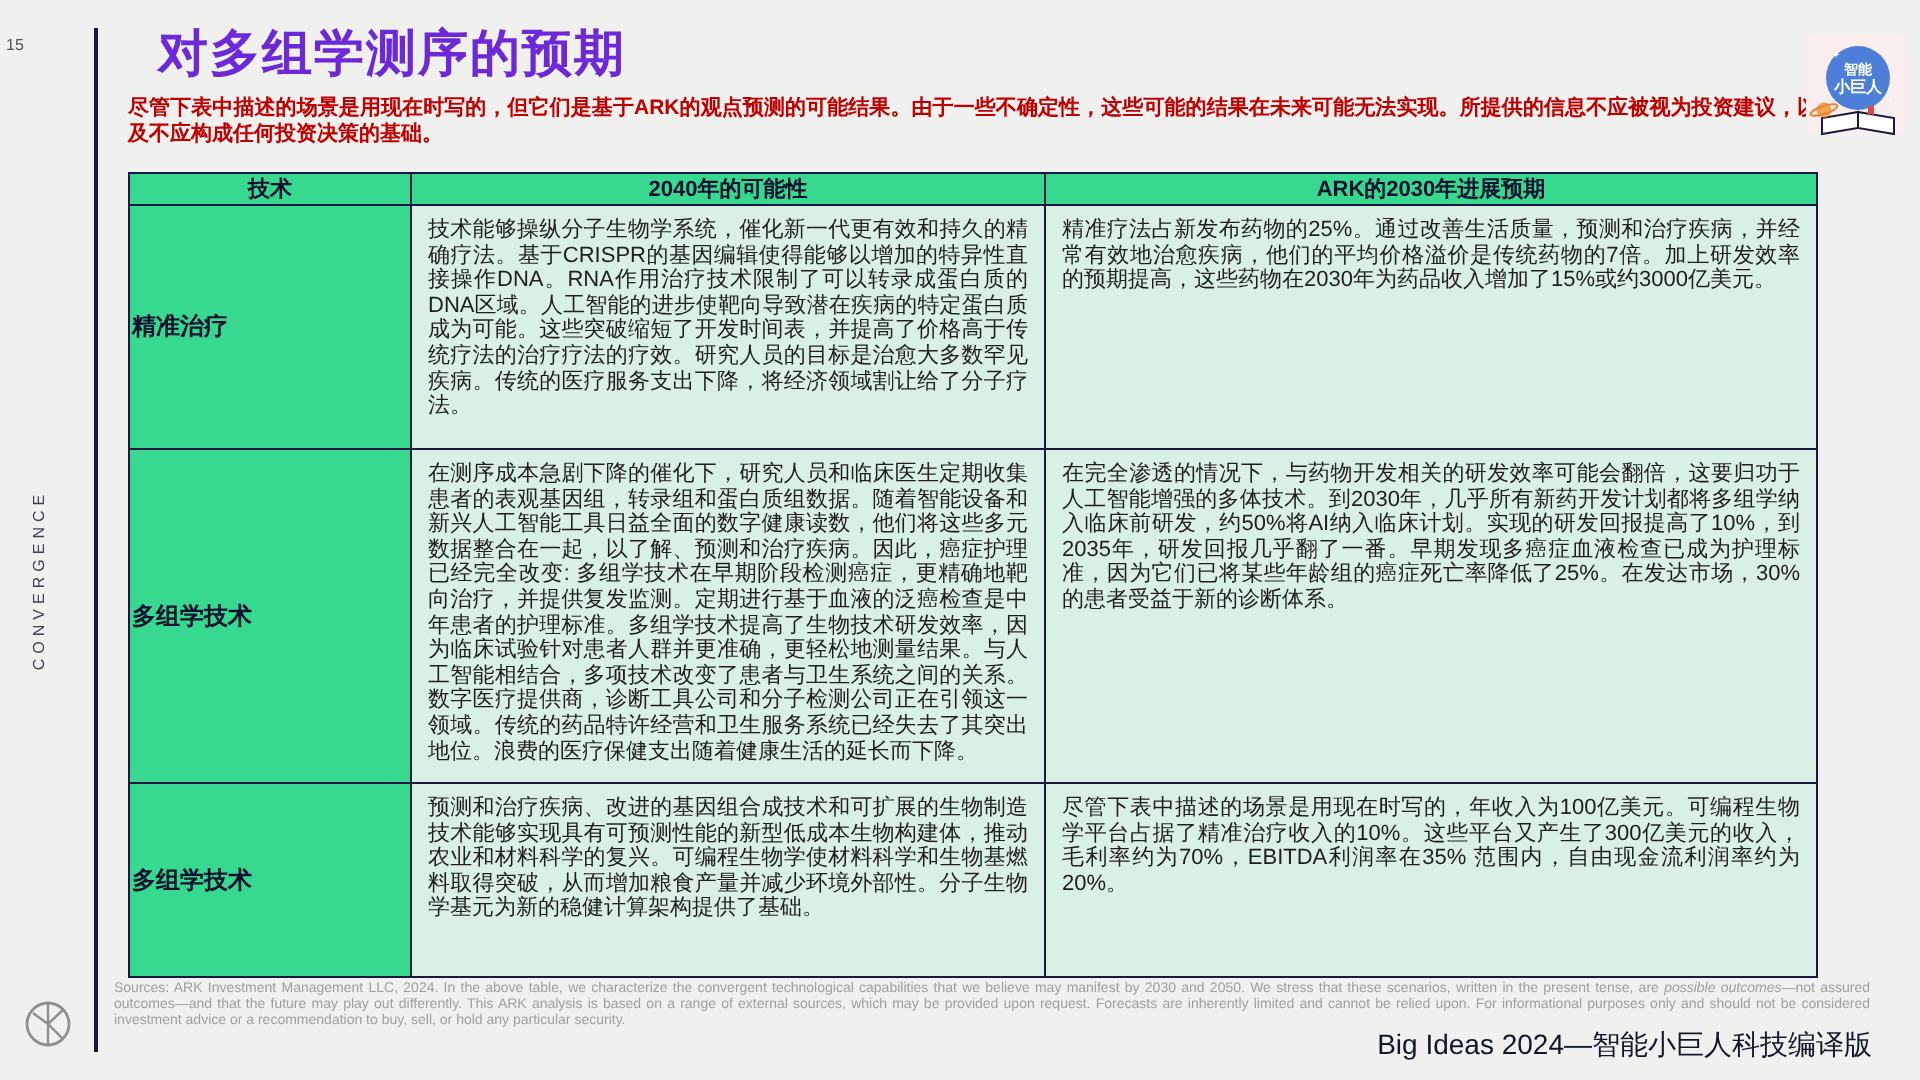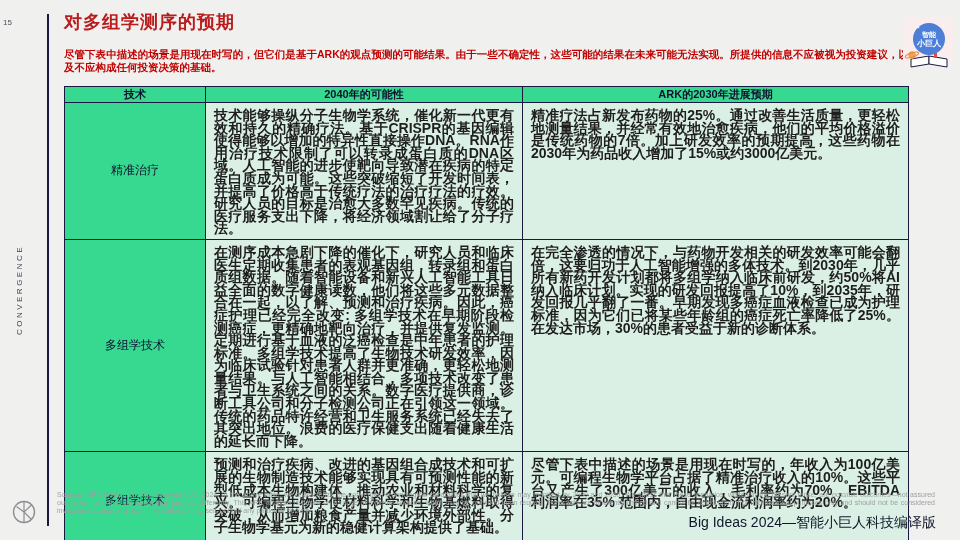--- a/index.html
+++ b/index.html
@@ -9,41 +9,41 @@
     font-family:"Liberation Sans","DejaVu Sans",sans-serif;
   }
   .pagenum{position:absolute;left:3px;top:18px;font-size:8px;color:#50505E;}
   .vline{position:absolute;left:47px;top:14px;width:2px;height:512px;background:#181840;}
   .side-label{
     position:absolute;left:-35px;top:284px;width:112px;height:12px;
     transform:rotate(-90deg);transform-origin:center;
     font-size:8px;letter-spacing:2.5px;color:#3F3F55;text-align:center;
   }
   .title{
-    position:absolute;left:64px;top:10px;margin:0;
-    font-size:18px;font-weight:bold;color:#b91c1c;letter-spacing:1px;
+    position:absolute;left:79px;top:10px;margin:0;
+    font-size:25px;font-weight:bold;color:#6d28d9;letter-spacing:1px;
   }
   .subtitle{
     position:absolute;left:64px;top:48px;width:845px;margin:0;
     font-size:10.5px;font-weight:bold;color:#C00000;line-height:13px;text-align:justify;
   }
   table.datatable{
     position:absolute;left:64px;top:86px;border-collapse:collapse;table-layout:fixed;
   }
   .datatable th,.datatable td{border:1.6px solid #181840;}
   .datatable th{
     background:#36D98F;color:#101030;font-size:11px;font-weight:bold;
     height:15px;padding:0;text-align:center;
   }
   .datatable td.rowlabel{
-    background:#36D98F;color:#101030;font-size:12px;font-weight:normal;text-align:center;
+    background:#36D98F;color:#101030;font-size:12px;font-weight:bold;text-align:left;
   }
   .datatable td.content{
-    background:#DBF0E4;color:#1E1E1E;font-size:14px;line-height:12.6px;
-    padding:6px 8px 4px 8px;vertical-align:top;text-align:justify;font-weight:bold;
+    background:#DBF0E4;color:#1E1E1E;font-size:11px;line-height:12.6px;
+    padding:6px 8px 4px 8px;vertical-align:top;text-align:justify;
   }
   .col-tech{width:141px;}
   .col-2040{width:317px;}
   .col-2030{width:386px;}
   .sources{
     position:absolute;left:57px;top:491px;width:878px;margin:0;
     font-size:7px;line-height:7.9px;color:#9C9FA3;text-align:justify;
   }
   .sources .ital{font-style:italic;}
   .edition{
@@ -75,21 +75,21 @@
     <tr>
       <th>技术</th>
       <th>2040年的可能性</th>
       <th>ARK的2030年进展预期</th>
     </tr>
   </thead>
   <tbody>
     <tr style="height:122px;">
       <td class="rowlabel">精准治疗</td>
       <td class="content">技术能够操纵分子生物学系统，催化新一代更有效和持久的精确疗法。基于CRISPR的基因编辑使得能够以增加的特异性直接操作DNA。RNA作用治疗技术限制了可以转录成蛋白质的DNA区域。人工智能的进步使靶向导致潜在疾病的特定蛋白质成为可能。这些突破缩短了开发时间表，并提高了价格高于传统疗法的治疗疗法的疗效。研究人员的目标是治愈大多数罕见疾病。传统的医疗服务支出下降，将经济领域割让给了分子疗法。</td>
-      <td class="content">精准疗法占新发布药物的25%。通过改善生活质量，更轻松地测量结果，并经常有效地治愈疾病，他们的平均价格溢价是传统药物的7倍。加上研发效率的预期提高，这些药物在2030年为药品收入增加了15%或约3000亿美元。</td>
+      <td class="content">精准疗法占新发布药物的25%。通过改善生活质量，预测和治疗疾病，并经常有效地治愈疾病，他们的平均价格溢价是传统药物的7倍。加上研发效率的预期提高，这些药物在2030年为药品收入增加了15%或约3000亿美元。</td>
     </tr>
     <tr style="height:167px;">
       <td class="rowlabel">多组学技术</td>
       <td class="content">在测序成本急剧下降的催化下，研究人员和临床医生定期收集患者的表观基因组，转录组和蛋白质组数据。随着智能设备和新兴人工智能工具日益全面的数字健康读数，他们将这些多元数据整合在一起，以了解、预测和治疗疾病。因此，癌症护理已经完全改变: 多组学技术在早期阶段检测癌症，更精确地靶向治疗，并提供复发监测。定期进行基于血液的泛癌检查是中年患者的护理标准。多组学技术提高了生物技术研发效率，因为临床试验针对患者人群并更准确，更轻松地测量结果。与人工智能相结合，多项技术改变了患者与卫生系统之间的关系。数字医疗提供商，诊断工具公司和分子检测公司正在引领这一领域。传统的药品特许经营和卫生服务系统已经失去了其突出地位。浪费的医疗保健支出随着健康生活的延长而下降。</td>
       <td class="content">在完全渗透的情况下，与药物开发相关的研发效率可能会翻倍，这要归功于人工智能增强的多体技术。到2030年，几乎所有新药开发计划都将多组学纳入临床前研发，约50%将AI纳入临床计划。实现的研发回报提高了10%，到2035年，研发回报几乎翻了一番。早期发现多癌症血液检查已成为护理标准，因为它们已将某些年龄组的癌症死亡率降低了25%。在发达市场，30%的患者受益于新的诊断体系。</td>
     </tr>
     <tr style="height:97px;">
       <td class="rowlabel">多组学技术</td>
       <td class="content">预测和治疗疾病、改进的基因组合成技术和可扩展的生物制造技术能够实现具有可预测性能的新型低成本生物构建体，推动农业和材料科学的复兴。可编程生物学使材料科学和生物基燃料取得突破，从而增加粮食产量并减少环境外部性。分子生物学基元为新的稳健计算架构提供了基础。</td>
       <td class="content">尽管下表中描述的场景是用现在时写的，年收入为100亿美元。可编程生物学平台占据了精准治疗收入的10%。这些平台又产生了300亿美元的收入，毛利率约为70%，EBITDA利润率在35% 范围内，自由现金流利润率约为20%。</td>

